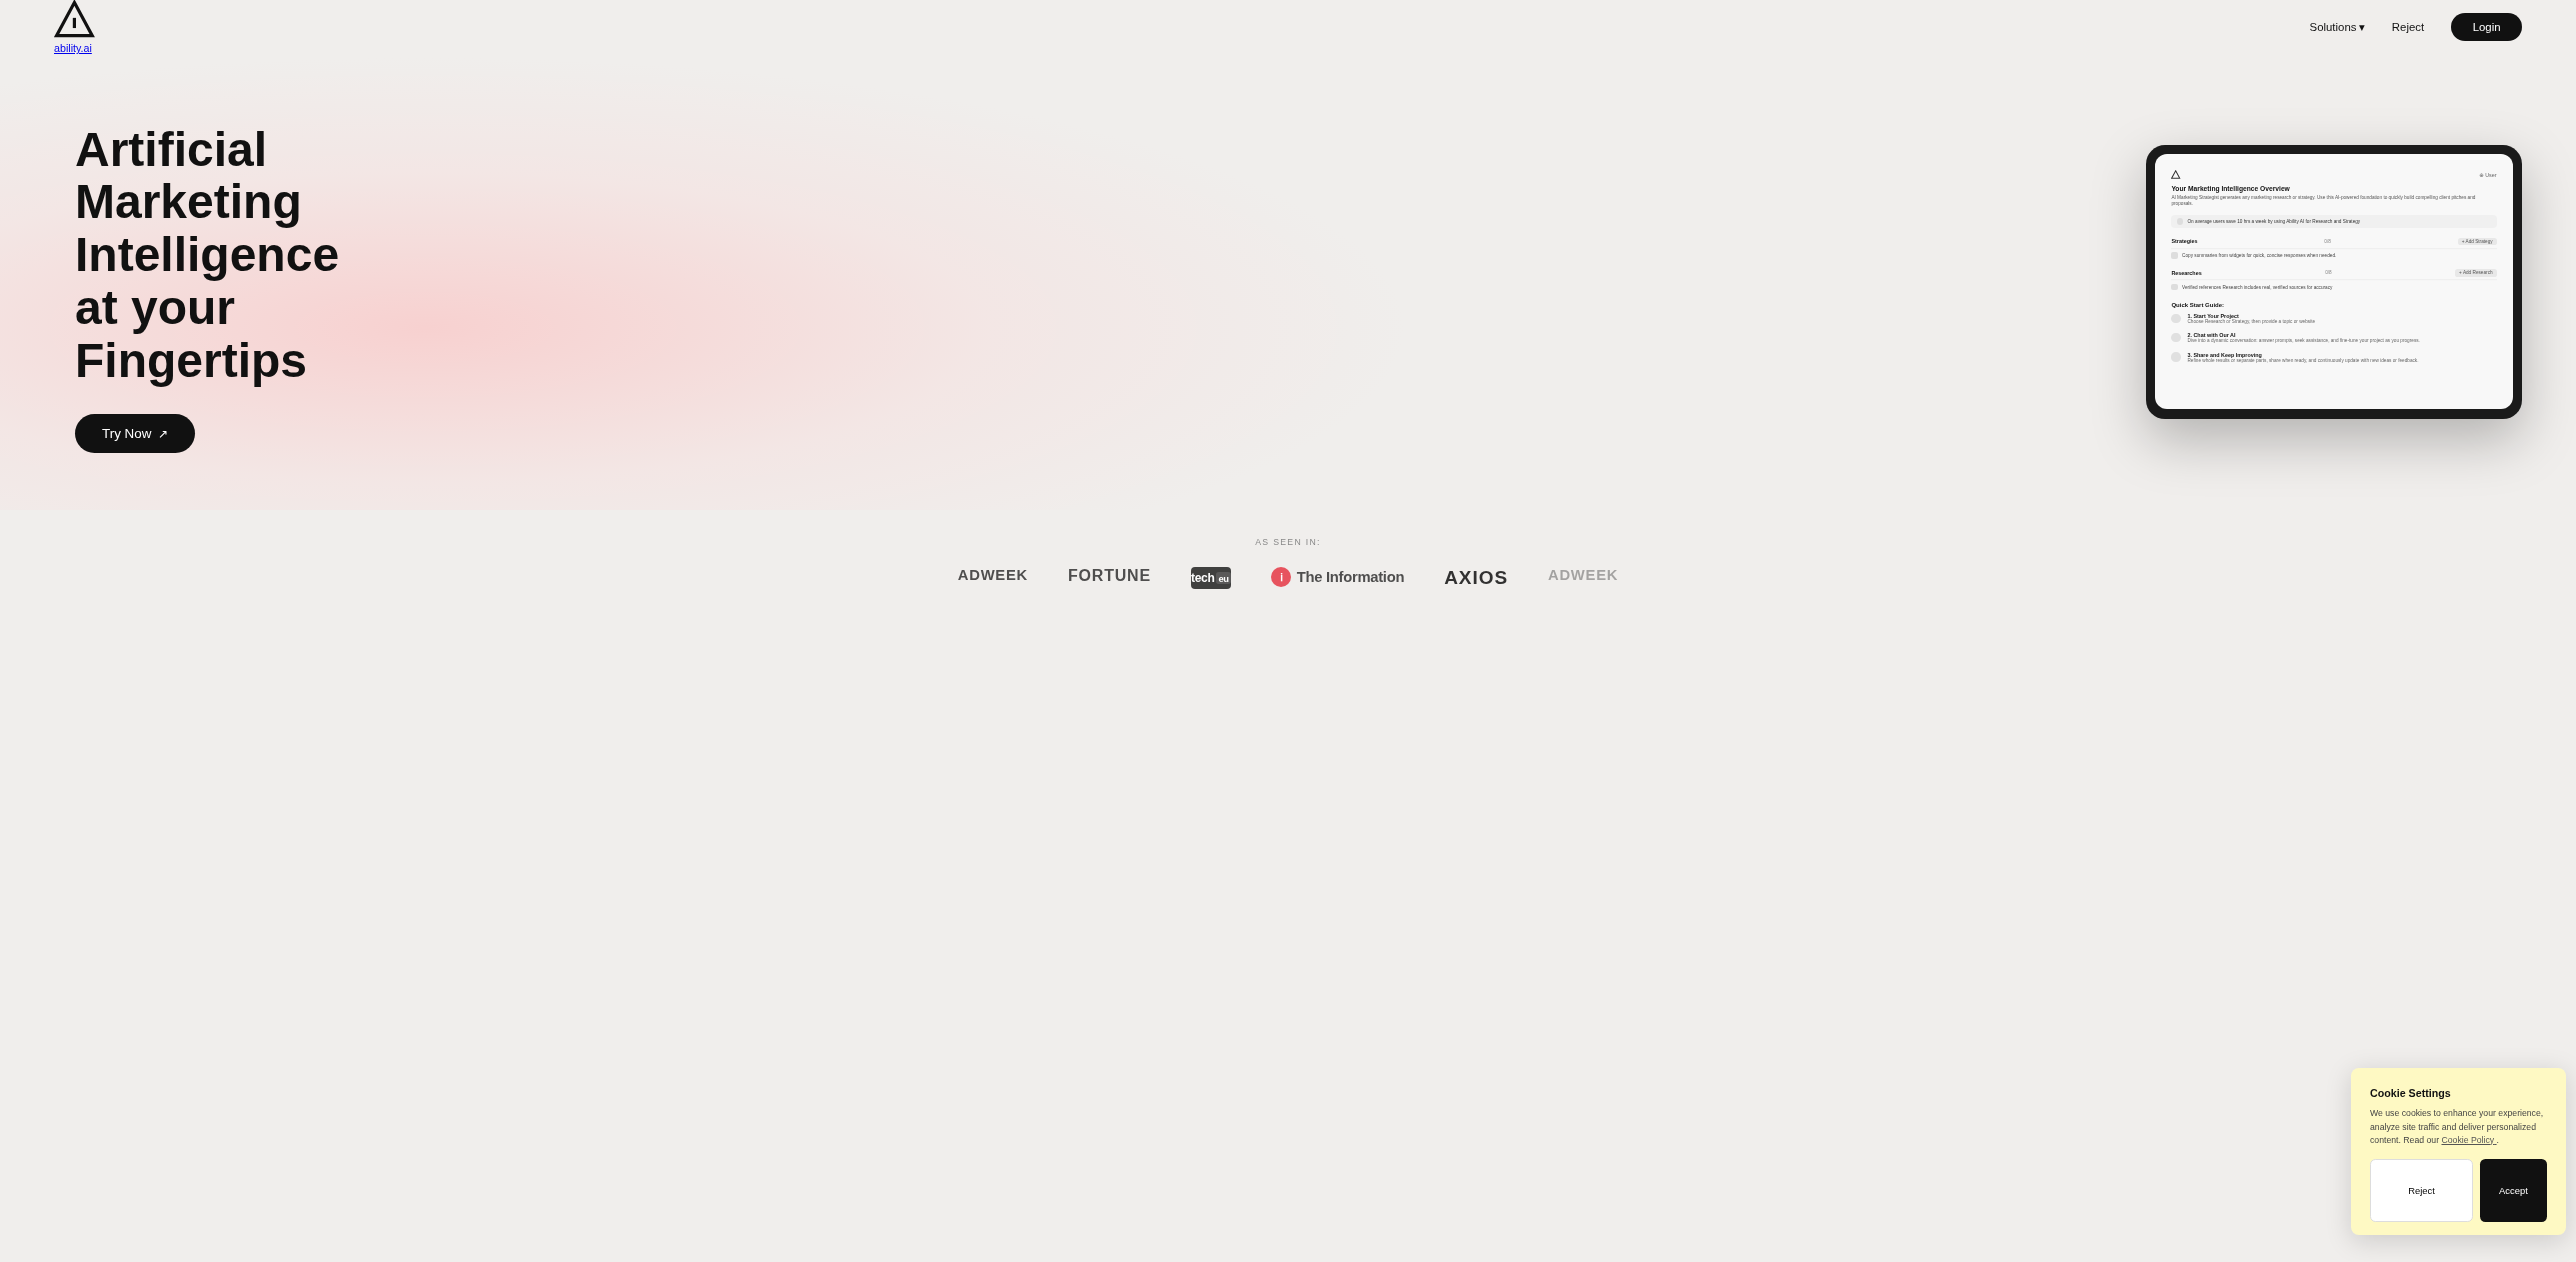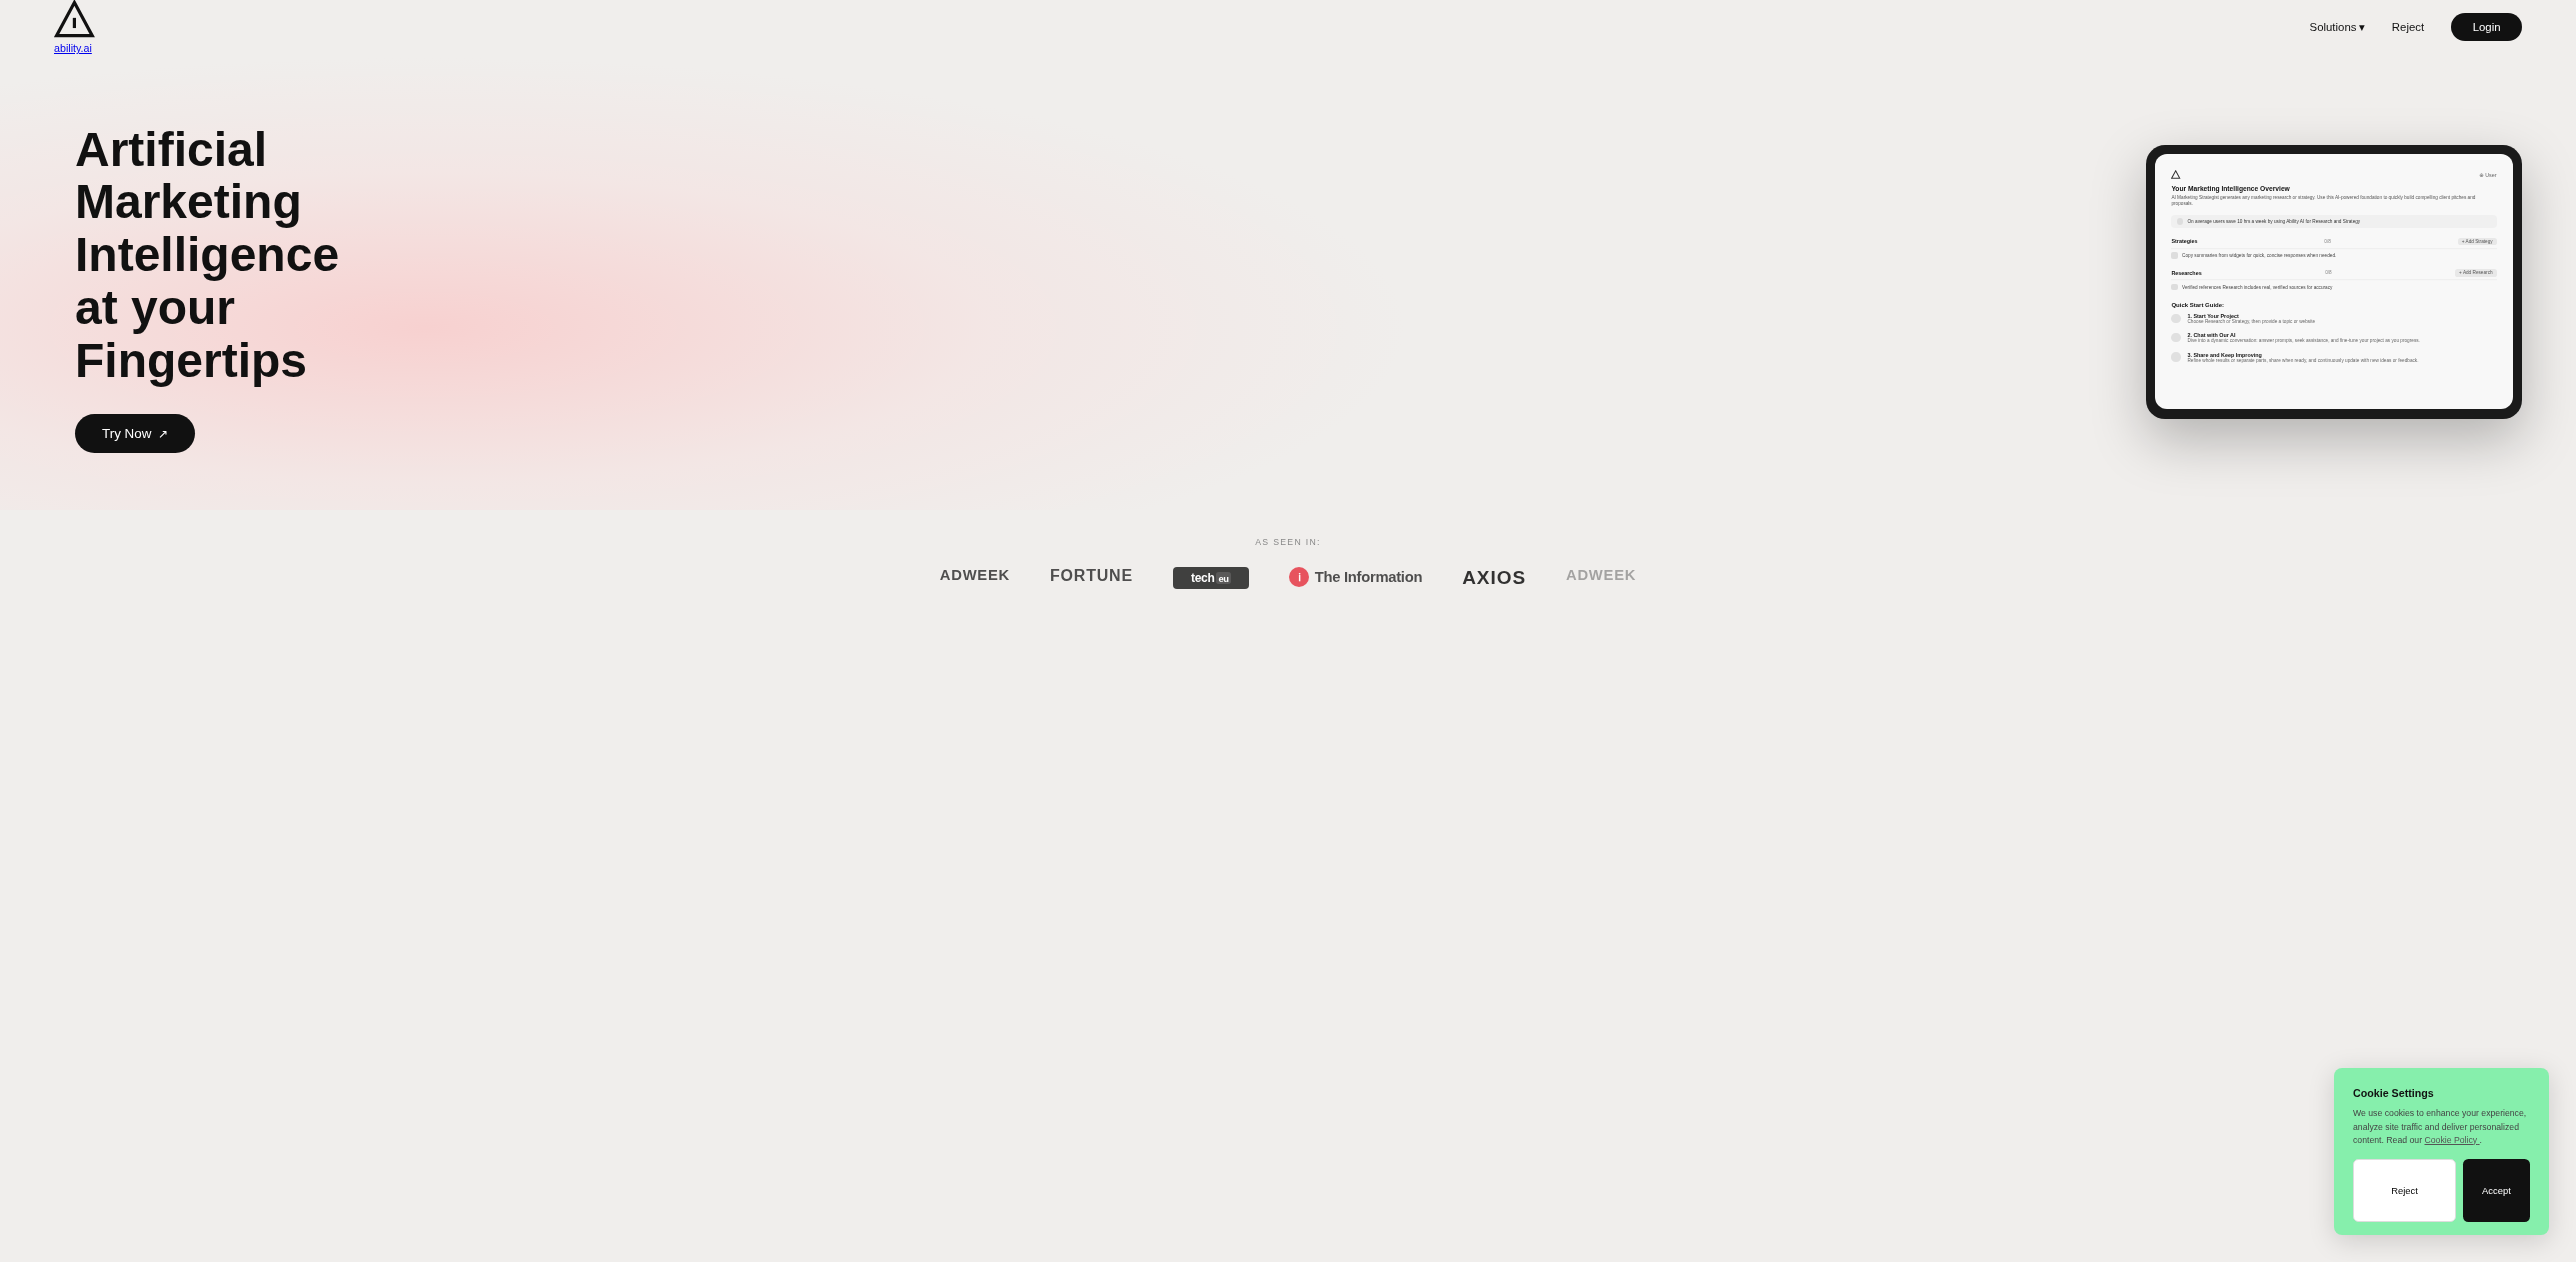--- a/index.html
+++ b/index.html
@@ -252,21 +252,21 @@
       opacity: 0.85;
       white-space: nowrap;
     }
     .logo-adweek { font-size: 14.8px; letter-spacing: 0.05em; }
     .logo-fortune { font-size: 16px; font-weight: 700; letter-spacing: 0.05em; }
     .logo-techeu {
       display: flex;
       align-items: center;
       background: #222;
       color: white;
-      padding: 4px 18px;
+      padding: 4px 0;
       border-radius: 4px;
       font-size: 12px;
       font-weight: 700;
     }
     .logo-techeu span.eu {
       background: #404040;
       color: white;
       border-radius: 2.7px;
       padding: 0.7px 2.7px;
       font-size: 9.4px;
@@ -296,22 +296,22 @@
       font-weight: 900;
       letter-spacing: 0.05em;
       color: #111;
     }
     .logo-adweek2 { font-size: 14.8px; letter-spacing: 0.05em; opacity: 0.4; }
 
     
     .cookie-banner {
       position: fixed;
       bottom: 27px;
-      right: 27px;
-      background: #86efac;
+      right: 10px;
+      background: #fef9c3;
       border-radius: 8px;
       padding: 19px 19px 13.4px;
       max-width: 215px;
       box-shadow: 0 5.4px 27px rgba(0,0,0,0.15);
       z-index: 1000;
     }
     .cookie-title {
       font-size: 10.7px;
       font-weight: 700;
       color: #111;

